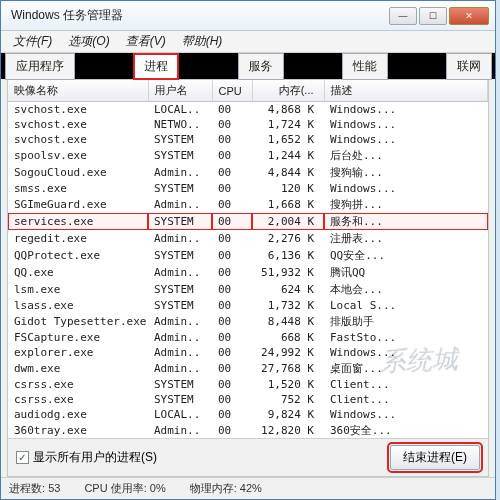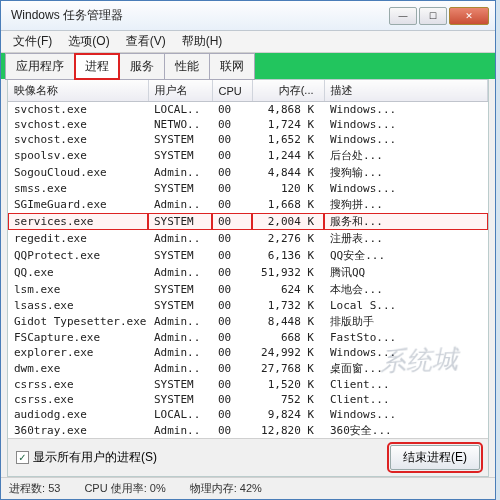--- a/index.html
+++ b/index.html
@@ -2,23 +2,23 @@
 <html><head>
 <meta charset="utf-8">
 <style>
   * { box-sizing: border-box; margin: 0; padding: 0; font-family: "Microsoft YaHei", "SimSun", Arial, sans-serif; }
   body { background: #d4e4f0; width: 500px; height: 500px; overflow: hidden; }
   .window { width: 496px; height: 500px; background: #f0f0f0; border: 1px solid #4a7db8; display: flex; flex-direction: column; }
   .titlebar { height: 30px; background: linear-gradient(#fdfdfe, #e8f0f9); display: flex; align-items: center; padding: 0 6px; border-bottom: 1px solid #c0c8d0; }
   .titlebar-title { font-size: 12px; color: #222; flex: 1; padding-left: 4px; }
   .win-btn { width: 28px; height: 18px; margin-left: 2px; border: 1px solid #9aa; background: linear-gradient(#f8f8f8, #e0e0e8); border-radius: 2px; font-size: 9px; display: flex; align-items: center; justify-content: center; color: #333; }
   .win-btn.close { background: linear-gradient(#e9866f, #c94f36); color: #fff; border-color: #a83; width: 40px; }
-  .menubar { height: 22px; background: #f4f4f4; display: flex; align-items: center; padding: 0 4px; border-bottom: 1px solid #d0d0d0; }
+  .menubar { height: 22px; background: #f4f4f4; display: flex; align-items: center; padding: 0 4px; border-bottom: 1px solid #d0d0d0; font-style: italic; }
   .menu-item { font-size: 12px; padding: 2px 8px; color: #222; }
-  .tabbar { height: 26px; display: flex; align-items: flex-end; padding: 0 4px; background: #22c55e; }
+  .tabbar { height: 26px; display: flex; align-items: flex-end; padding: 0 4px; background: #000000; justify-content: space-between; }
   .tab { font-size: 12px; padding: 4px 10px; border: 1px solid #aab; background: #f4f4f4; margin-right: -1px; color: #222; position: relative; top: 1px; }
   .tab.active { background: #fff; border-bottom-color: #fff; z-index: 2; margin-top: 28px; }
   .tab.highlighted { outline: 2px solid #d22; outline-offset: -2px; }
   .content { flex: 1; background: #fff; margin: 0 6px; border: 1px solid #bcc; display: flex; flex-direction: column; overflow: hidden; }
   .table-wrap { flex: 1; overflow-y: scroll; overflow-x: hidden; position: relative; }
   table { width: 100%; border-collapse: collapse; font-size: 11px; table-layout: fixed; }
   thead th { background: linear-gradient(#fdfdfd, #ececf2); border-right: 1px solid #d0d4dc; border-bottom: 1px solid #c0c4cc; text-align: left; padding: 3px 6px; font-weight: normal; color: #222; position: sticky; top: 0; }
   tbody td { padding: 1px 6px; color: #222; white-space: nowrap; overflow: hidden; text-overflow: clip; font-family: "SimSun", monospace; font-size: 11px; }
   tbody tr.highlighted td { outline: 1px solid #d22; outline-offset: -1px; }
   tbody tr.highlighted { background: #fff4f4; }

